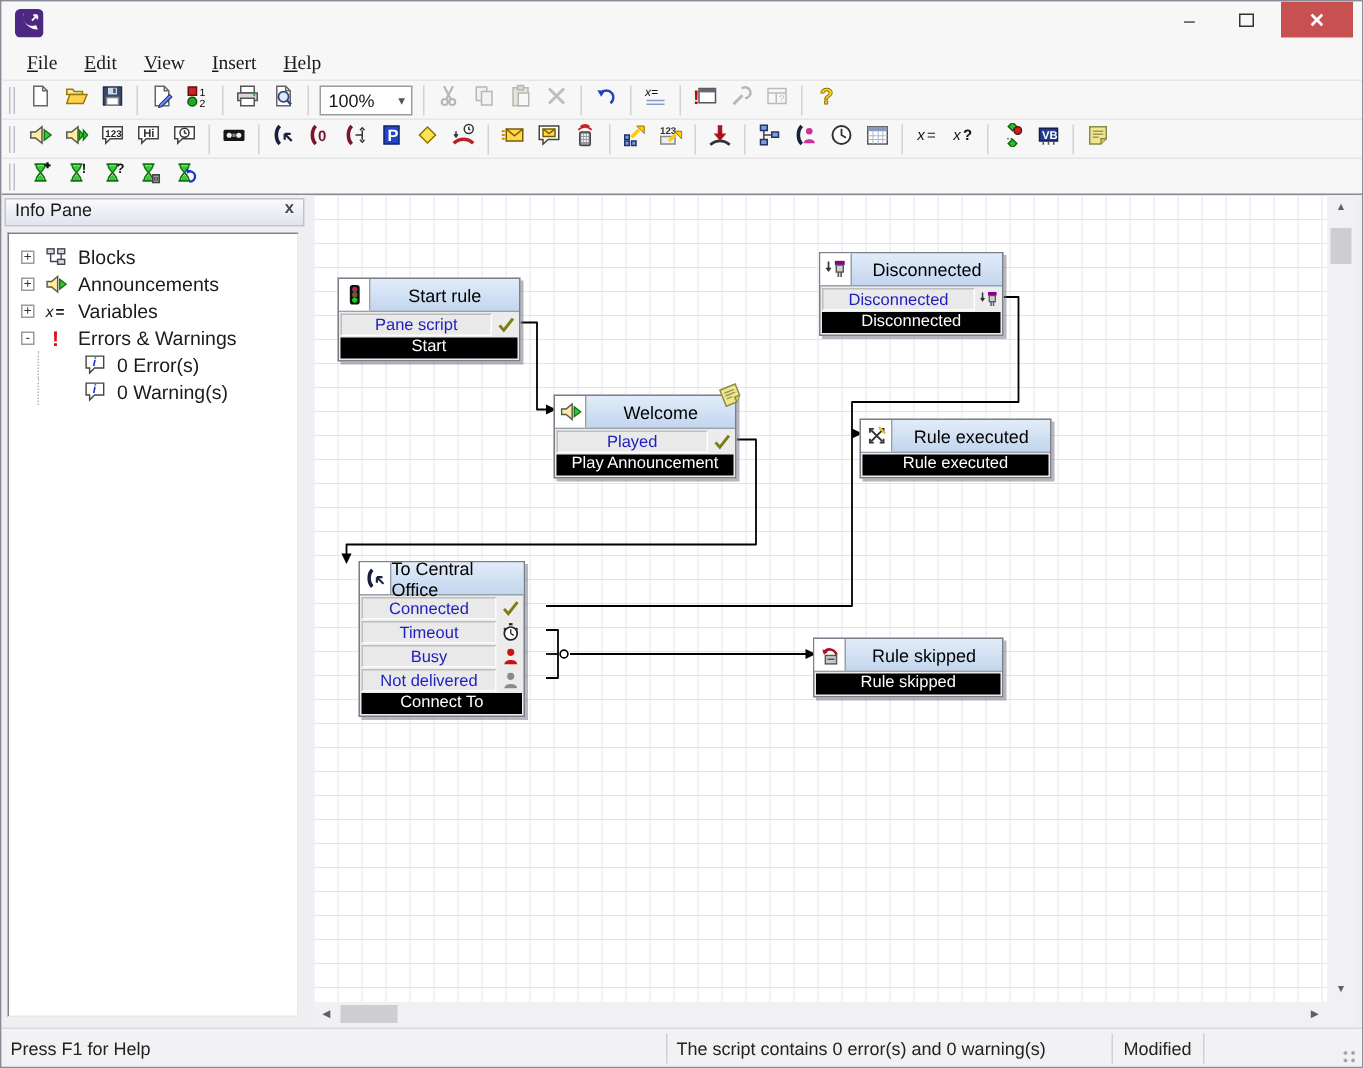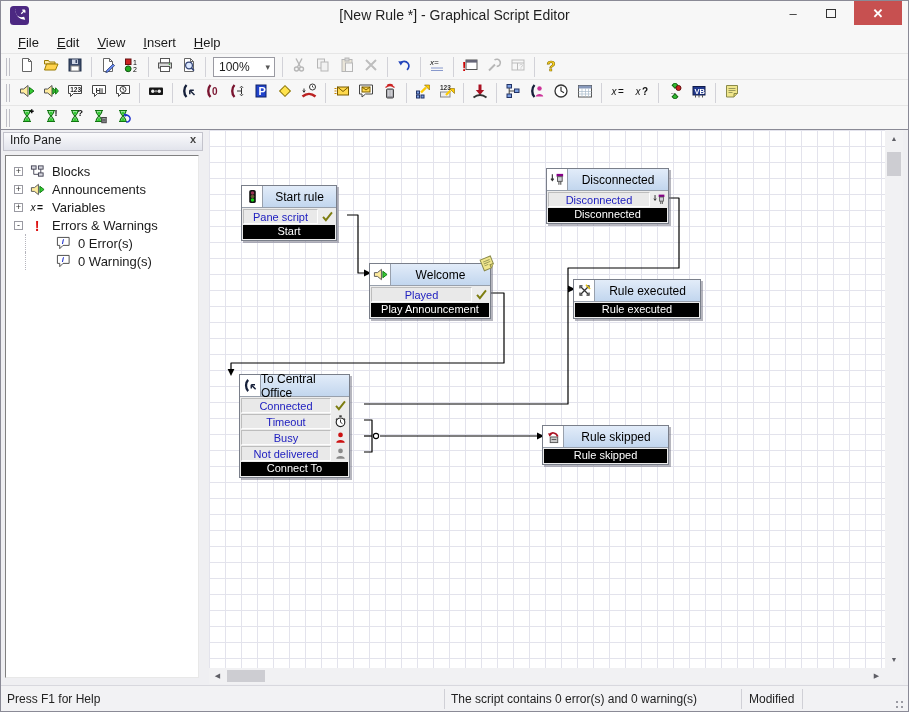--- a/index.html
+++ b/index.html
@@ -11,21 +11,21 @@
   .appicon{position:absolute;left:9px;top:5px;width:19px;height:19px;}
   .title{position:absolute;left:0;right:0;top:6px;text-align:center;font-size:14px;color:#1f1f1f;}
   .winbtn{position:absolute;top:0;height:24px;display:flex;align-items:center;justify-content:center;
           font-size:13px;color:#333;cursor:default;}
   .btn-min{right:100px;width:30px;}
   .btn-max{right:62px;width:30px;}
   .btn-close{right:6px;width:48px;color:#fff;font-weight:bold;}
   .maxglyph{width:10px;height:9px;border:1.5px solid #333;}
   
   .menubar{height:22px;display:flex;align-items:center;padding-left:8px;background:#f7f7f7;font-size:13px;}
-  .menu-item{padding:2px 9px;cursor:default;}
+  .menu-item{padding:2px 9px;cursor:default;font-family:Liberation Serif, serif;}
   
   .tb{display:flex;align-items:center;background:#f7f7f7;border-top:1px solid #e6e6e6;padding-left:2px;}
   .tb1{height:26px;} .tb2{height:26px;} .tb3{height:24px;}
   .grip{width:4px;height:18px;border-left:1px solid #bfbfc7;border-right:1px solid #bfbfc7;margin:0 5px 0 3px;}
   .tbsep{width:1px;height:20px;background:#d2d2d8;margin:0 4px;}
   .tbtn{width:24px;height:22px;display:flex;align-items:center;justify-content:center;cursor:default;}
   .tbtn.disabled{opacity:.9;}
   .combo{width:62px;height:20px;border:1px solid #9a9aa2;background:#fff;display:flex;align-items:center;
          font-size:12px;padding-left:5px;margin:0 3px;}
   .combo .chev{margin-left:auto;padding-right:4px;color:#555;font-size:9px;}
@@ -84,21 +84,20 @@
 <body>
 
 <div class="win">
 
   <div class="titlebar">
     <span class="appicon" id="appicon"><svg width="19" height="19" viewBox="0 0 16 16" xmlns="http://www.w3.org/2000/svg">
           <rect width="16" height="16" rx="3" fill="#4c2882"></rect>
           <path d="M4.5 3.2 a8 8 0 0 0 8.3 8.3 l-.9-2.4 -2.4.4 a5.2 5.2 0 0 1 -5-5 l.4-2.4 Z" fill="#fff"></path>
           <path d="M9.5 6.5 l3-3 M12.5 3.5 h-2.2 m2.2 0 v2.2" stroke="#fff" stroke-width="1" fill="none"></path>
         </svg></span>
-    <div class="title">[New Rule *] - Graphical Script Editor</div>
     <div class="winbtn btn-min">–</div>
     <div class="winbtn btn-max">
         <span class="maxglyph"></span>
       </div>
     <div class="winbtn btn-close" id="closebtn" style="background: rgb(199, 80, 80);">✕</div>
   </div>
 
   <div class="menubar">
       <span class="menu-item"><u>F</u>ile</span>
       <span class="menu-item"><u>E</u>dit</span>
@@ -574,21 +573,21 @@
           <polyline points="460,68 470,68 470,138 359,138 359,159" fill="none" stroke="#000" stroke-width="1.2" stroke-linejoin="round"></polyline>
           <polyline points="155,274 359,274 359,159 362,159" fill="none" stroke="#000" stroke-width="1.2" stroke-linejoin="round"></polyline>
           <polygon points="366,159 359,155.6 359,162.4" fill="#000"></polygon>
           <polyline points="155,290 163,290 163,306" fill="none" stroke="#000" stroke-width="1.2" stroke-linejoin="round"></polyline>
           <polyline points="155,322 163,322 163,306" fill="none" stroke="#000" stroke-width="1.2" stroke-linejoin="round"></polyline>
           <polyline points="155,306 163,306" fill="none" stroke="#000" stroke-width="1.2" stroke-linejoin="round"></polyline>
           <circle cx="167" cy="306" r="2.6" fill="#fff" stroke="#000" stroke-width="1.1"></circle>
           <polyline points="171,306 331,306" fill="none" stroke="#000" stroke-width="1.2" stroke-linejoin="round"></polyline>
           <polygon points="335,306 328,302.6 328,309.4" fill="#000"></polygon>
         </svg>
-        <div class="block" style="left: 16px; top: 55px; width: 96px; margin-left: 16px;">
+        <div class="block" style="left: 16px; top: 55px; width: 122px;">
           <div class="bk-head">
     <span class="bk-ic">
               <svg width="15" height="15" viewBox="0 0 16 16" xmlns="http://www.w3.org/2000/svg">
                 <rect x="4.5" y="1" width="7" height="14" rx="2" fill="#111"></rect>
                 <circle cx="8" cy="4.2" r="1.9" fill="#993355"></circle>
                 <circle cx="8" cy="8" r="1.9" fill="#6a5a35"></circle>
                 <circle cx="8" cy="11.8" r="1.9" fill="#18d418"></circle>
               </svg>
             </span>
     <span class="bk-title">Start rule</span>

